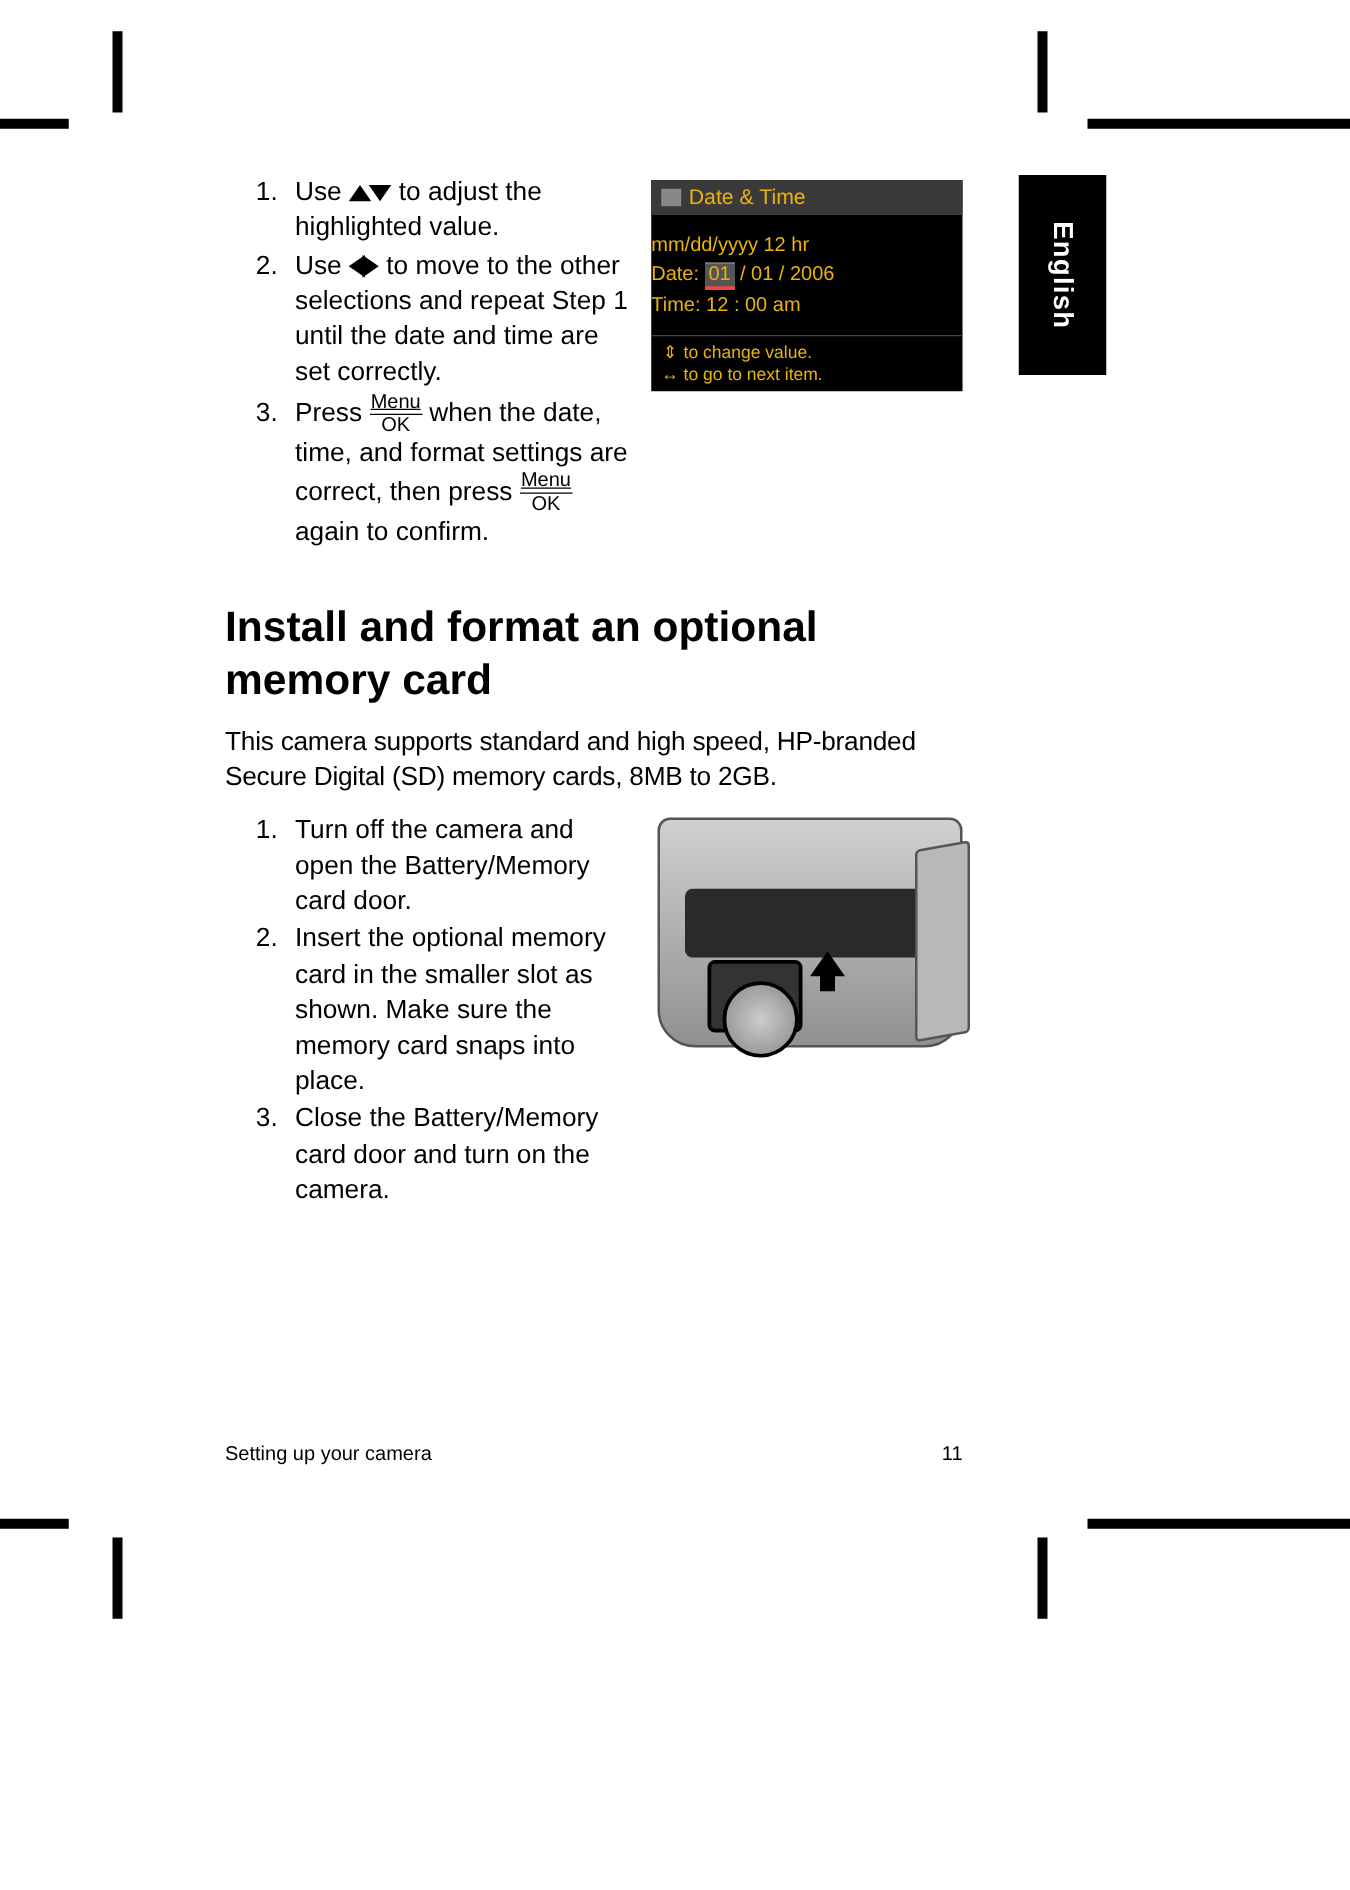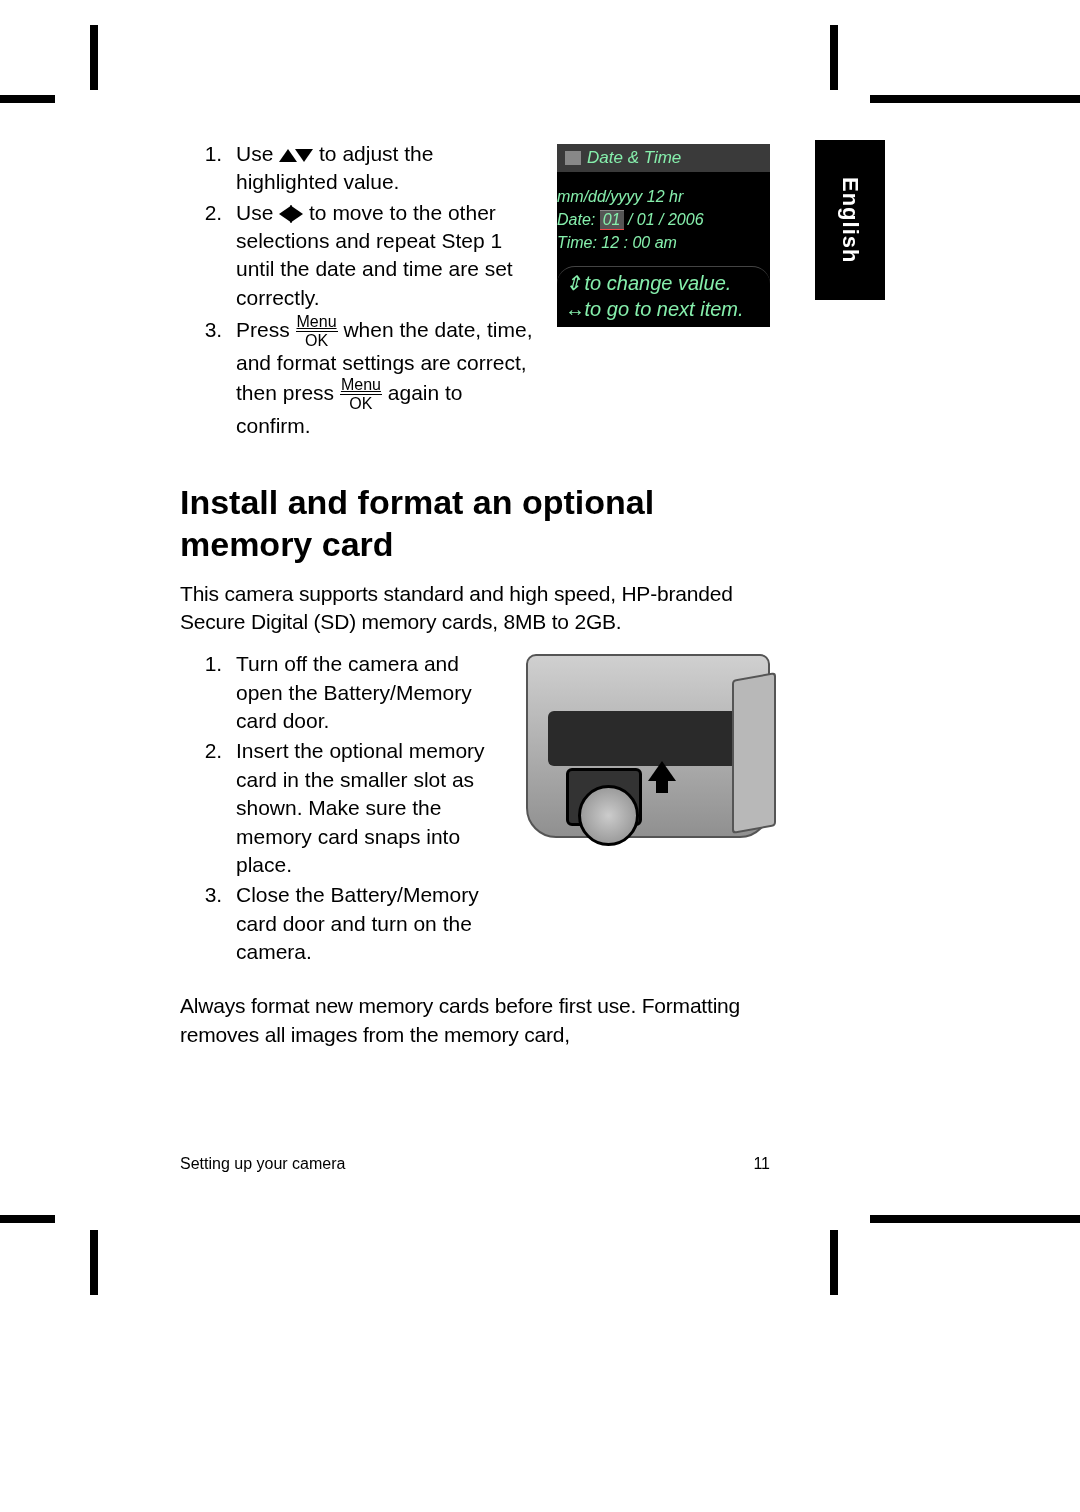--- a/index.html
+++ b/index.html
@@ -129,53 +129,51 @@
     border-bottom: 1px solid #000;
     padding: 0 1px 1px 1px;
     text-decoration: underline;
   }
   .menu-ok .m-bot {
     padding-top: 1px;
   }
 
   
   .lcd {
-    width: 213px;
+    width: 249px;
     background: #000;
-    color: #86efac;
+    color: #eab308;
     font-size: 16px;
     margin-top: 4px;
-    font-style: italic;
   }
   .lcd-title {
     background: #3a3a3a;
     padding: 4px 8px;
     font-size: 17px;
     display: flex;
     align-items: center;
     gap: 6px;
   }
   .lcd-body {
     padding: 12px 0 10px 0;
     text-align: left;
   }
   .lcd-body div { margin: 4px 0; }
   .lcd-hl {
     background: #555;
     padding: 0 3px;
     border-top: 1px solid #888;
-    border-bottom: 1px solid #ef4444;
+    border-bottom: 3px solid #ef4444;
     display: inline-block;
   }
   .lcd-footer {
     border-top: 1px solid #444;
     padding: 3px 8px 5px 8px;
-    font-size: 20px;
+    font-size: 14px;
     line-height: 1.3;
-    border-radius: 18px;
   }
   .lcd-footer .sym {
     display: inline-block;
     width: 14px;
     text-align: center;
   }
   .lcd-title-icon {
     width: 16px; height: 14px;
     background: #888;
     display: inline-block;
@@ -347,20 +345,19 @@
 
     <div class="camera-fig">
       <div class="slot"></div>
       <div class="door"></div>
       <div class="arrow"></div>
       <div class="card"></div>
       <div class="lens"></div>
     </div>
   </div>
 
-  <p class="intro" style="margin-top:10px">Always format new memory cards before first use. Formatting removes all images from the memory card,</p>
 
 </div>
 
 <div class="running-footer">
   <span>Setting up your camera</span>
   <span>11</span>
 </div>
 
 </body></html>

